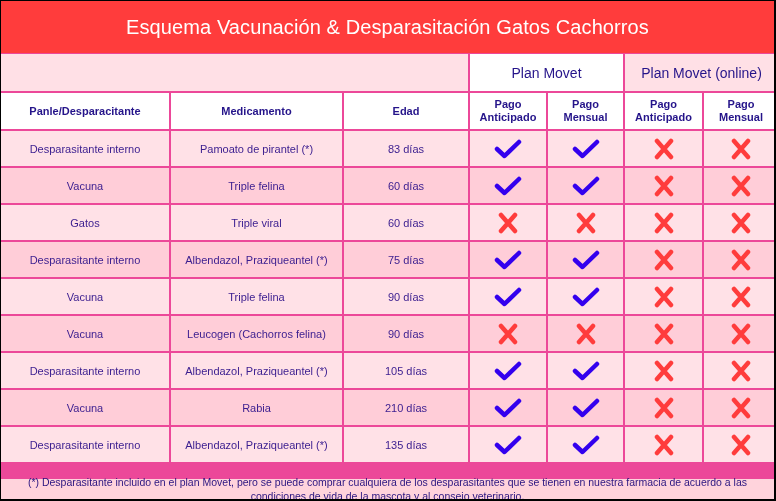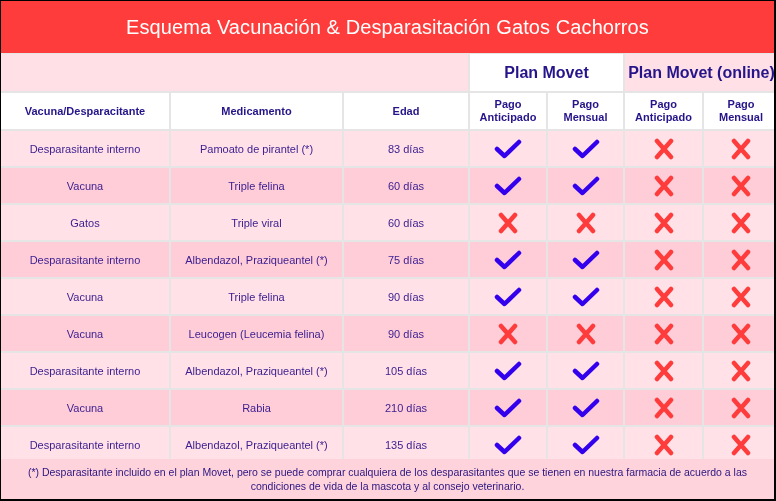--- a/index.html
+++ b/index.html
@@ -1,51 +1,51 @@
 <!DOCTYPE html>
 <html><head>
   <meta charset="utf-8">
   <style>
     * { box-sizing: border-box; margin: 0; padding: 0; }
     html, body { width: 776px; height: 501px; overflow: hidden; background: #000; }
     body { font-family: "Liberation Sans", "DejaVu Sans", sans-serif; }
     .frame {
       position: absolute; left: 0; top: 0; width: 776px; height: 501px;
       border: 2px solid #000; border-left-width: 1px; border-top-width: 1px;
-      background: #e5e5e5; overflow: hidden;
+      background: #ec4899; overflow: hidden;
     }
     .title {
       height: 52px; background: #ff3c3c; color: #fff;
       display: flex; align-items: center; justify-content: center;
       font-size: 20px; letter-spacing: 0.1px;
     }
     table {
       border-collapse: separate; border-spacing: 2px 2px;
       width: 779px; margin-left: -2px; margin-top: -1px;
       table-layout: fixed;
     }
     td, th {
       text-align: center; vertical-align: middle;
       color: #2a1580; font-weight: normal;
     }
     .plan-row td { height: 37px; }
     .plan-row .blank { background: #ffe0e6; }
-    .plan-row .plan { font-size: 16px; font-weight: bold; color: #25148a; }
+    .plan-row .plan { font-size: 14px; font-weight: normal; color: #25148a; }
     .plan-row .plan-a { background: #ffffff; }
     .plan-row .plan-b { background: #ffe0e6; }
     .head-row th {
       height: 36px; background: #ffffff; font-size: 11px; font-weight: bold; color: #25148a;
       line-height: 13px;
     }
     .data-row td { height: 35px; font-size: 11px; color: #3a1d8f; }
     .data-row.odd td { background: #ffe1e7; }
     .data-row.even td { background: #ffcdd8; }
     .icon { display: inline-block; width: 28px; height: 22px; vertical-align: middle; }
     .footer {
-      position: absolute; left: 0; right: 0; bottom: 0; height: 40px;
+      position: absolute; left: 0; right: 0; bottom: 0; height: 20px;
       background: #ffd3dc;
       display: flex; align-items: center; justify-content: center;
       text-align: center; font-size: 10.5px; color: #2a1580; line-height: 14px;
       padding: 4px 14px;
     }
   </style>
 </head>
 <body>
 
 <div class="frame">
@@ -61,21 +61,21 @@
         <col style="width:77px">
         <col style="width:74px">
     </colgroup>
     <tbody>
         <tr class="plan-row">
       <td class="blank" colspan="3"></td>
       <td class="plan plan-a" colspan="2">Plan Movet</td>
       <td class="plan plan-b" colspan="2">Plan Movet (online)</td>
     </tr>
     <tr class="head-row">
-      <th>Vacuna/Desparacitante</th>
+      <th>Panle/Desparacitante</th>
       <th>Medicamento</th>
       <th>Edad</th>
       <th>
         <span>Pago</span><br>
         <span>Anticipado</span>
       </th>
       <th>
         <span>Pago</span><br>
         <span>Mensual</span>
       </th>
@@ -170,21 +170,21 @@
             </svg></td>
     <td><svg class="icon" viewBox="0 0 28 22">
               <path d="M7 3 L21 19 M21 3 L7 19" fill="none" stroke="#FF3C3C" stroke-width="4.5" stroke-linecap="round"></path>
             </svg></td>
     <td><svg class="icon" viewBox="0 0 28 22">
               <path d="M7 3 L21 19 M21 3 L7 19" fill="none" stroke="#FF3C3C" stroke-width="4.5" stroke-linecap="round"></path>
             </svg></td>
   </tr>
         <tr class="data-row even">
     <td>Vacuna</td>
-    <td>Leucogen (Leucemia felina)</td>
+    <td>Leucogen (Cachorros felina)</td>
     <td>90 días</td>
     <td><svg class="icon" viewBox="0 0 28 22">
               <path d="M7 3 L21 19 M21 3 L7 19" fill="none" stroke="#FF3C3C" stroke-width="4.5" stroke-linecap="round"></path>
             </svg></td>
     <td><svg class="icon" viewBox="0 0 28 22">
               <path d="M7 3 L21 19 M21 3 L7 19" fill="none" stroke="#FF3C3C" stroke-width="4.5" stroke-linecap="round"></path>
             </svg></td>
     <td><svg class="icon" viewBox="0 0 28 22">
               <path d="M7 3 L21 19 M21 3 L7 19" fill="none" stroke="#FF3C3C" stroke-width="4.5" stroke-linecap="round"></path>
             </svg></td>

